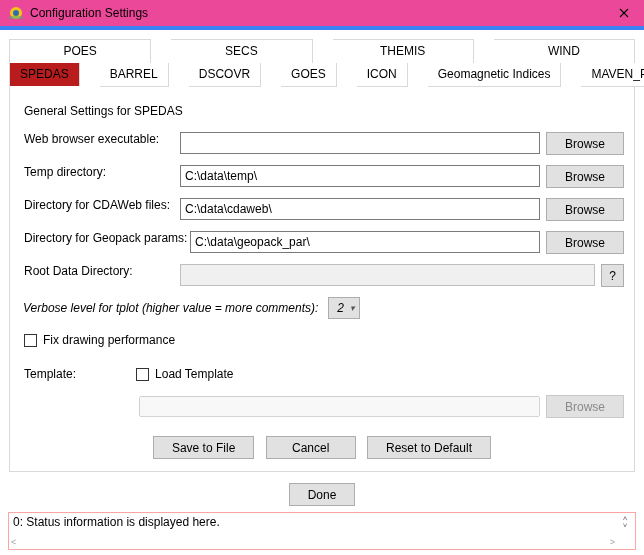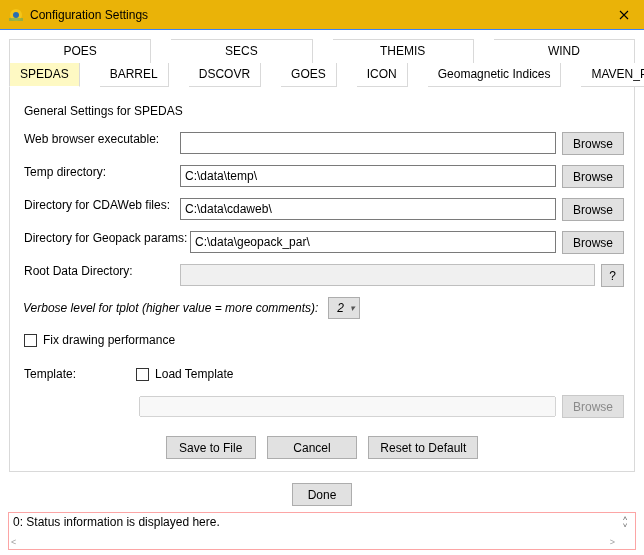--- a/index.html
+++ b/index.html
@@ -8,22 +8,22 @@
     font-family: "Segoe UI", Tahoma, sans-serif;
     font-size: 12px;
     background: #fff;
     color: #000;
     width: 644px;
     height: 555px;
     overflow: hidden;
   }
   .titlebar {
     height: 30px;
-    background: #eab308;
-    border-bottom: 1px solid #3b82f6;
+    background: #ec4899;
+    border-bottom: 4px solid #3b82f6;
     display: flex;
     align-items: center;
     padding: 0 8px;
   }
   .titlebar .icon {
     width: 16px; height: 16px;
     margin-right: 6px;
   }
   .titlebar .title { flex: 1; font-size: 12px; }
   .titlebar .close {
@@ -50,21 +50,21 @@
     border-bottom: 1px solid #d9d9d9;
     background: #fff;
     text-align: center;
     cursor: default;
     white-space: nowrap;
   }
   .tab-row.top .tab { flex: 1; border-bottom: none; }
   .tab-row.bottom .tab { border-top: none; }
   .tab-row .tab + .tab { border-left: none; }
   .tab-row .tab.active {
-    background: #fef9c3;
+    background: #b91c1c;
     border-bottom: 1px solid #fff;
     position: relative;
     z-index: 2;
   }
   .tab-panel {
     border: 1px solid #d9d9d9;
     border-top: none;
     padding: 14px 10px 10px 10px;
     position: relative;
     margin-top: -1px;
@@ -94,21 +94,21 @@
     color: #6d6d6d;
   }
   .btn {
     height: 23px;
     min-width: 54px;
     margin-left: 6px;
     background: #e1e1e1;
     border: 1px solid #adadad;
     font-family: inherit;
     font-size: 12px;
-    padding: 0 10px;
+    padding: 0 18px;
     cursor: default;
   }
   .btn:disabled { color: #8a8a8a; background:#e1e1e1; border-color:#c9c9c9;}
   .btn-sq { min-width: 23px; width: 23px; padding: 0; }
   .select {
     height: 22px;
     border: 1px solid #adadad;
     background: #e1e1e1;
     display: inline-flex;
     align-items: center;

